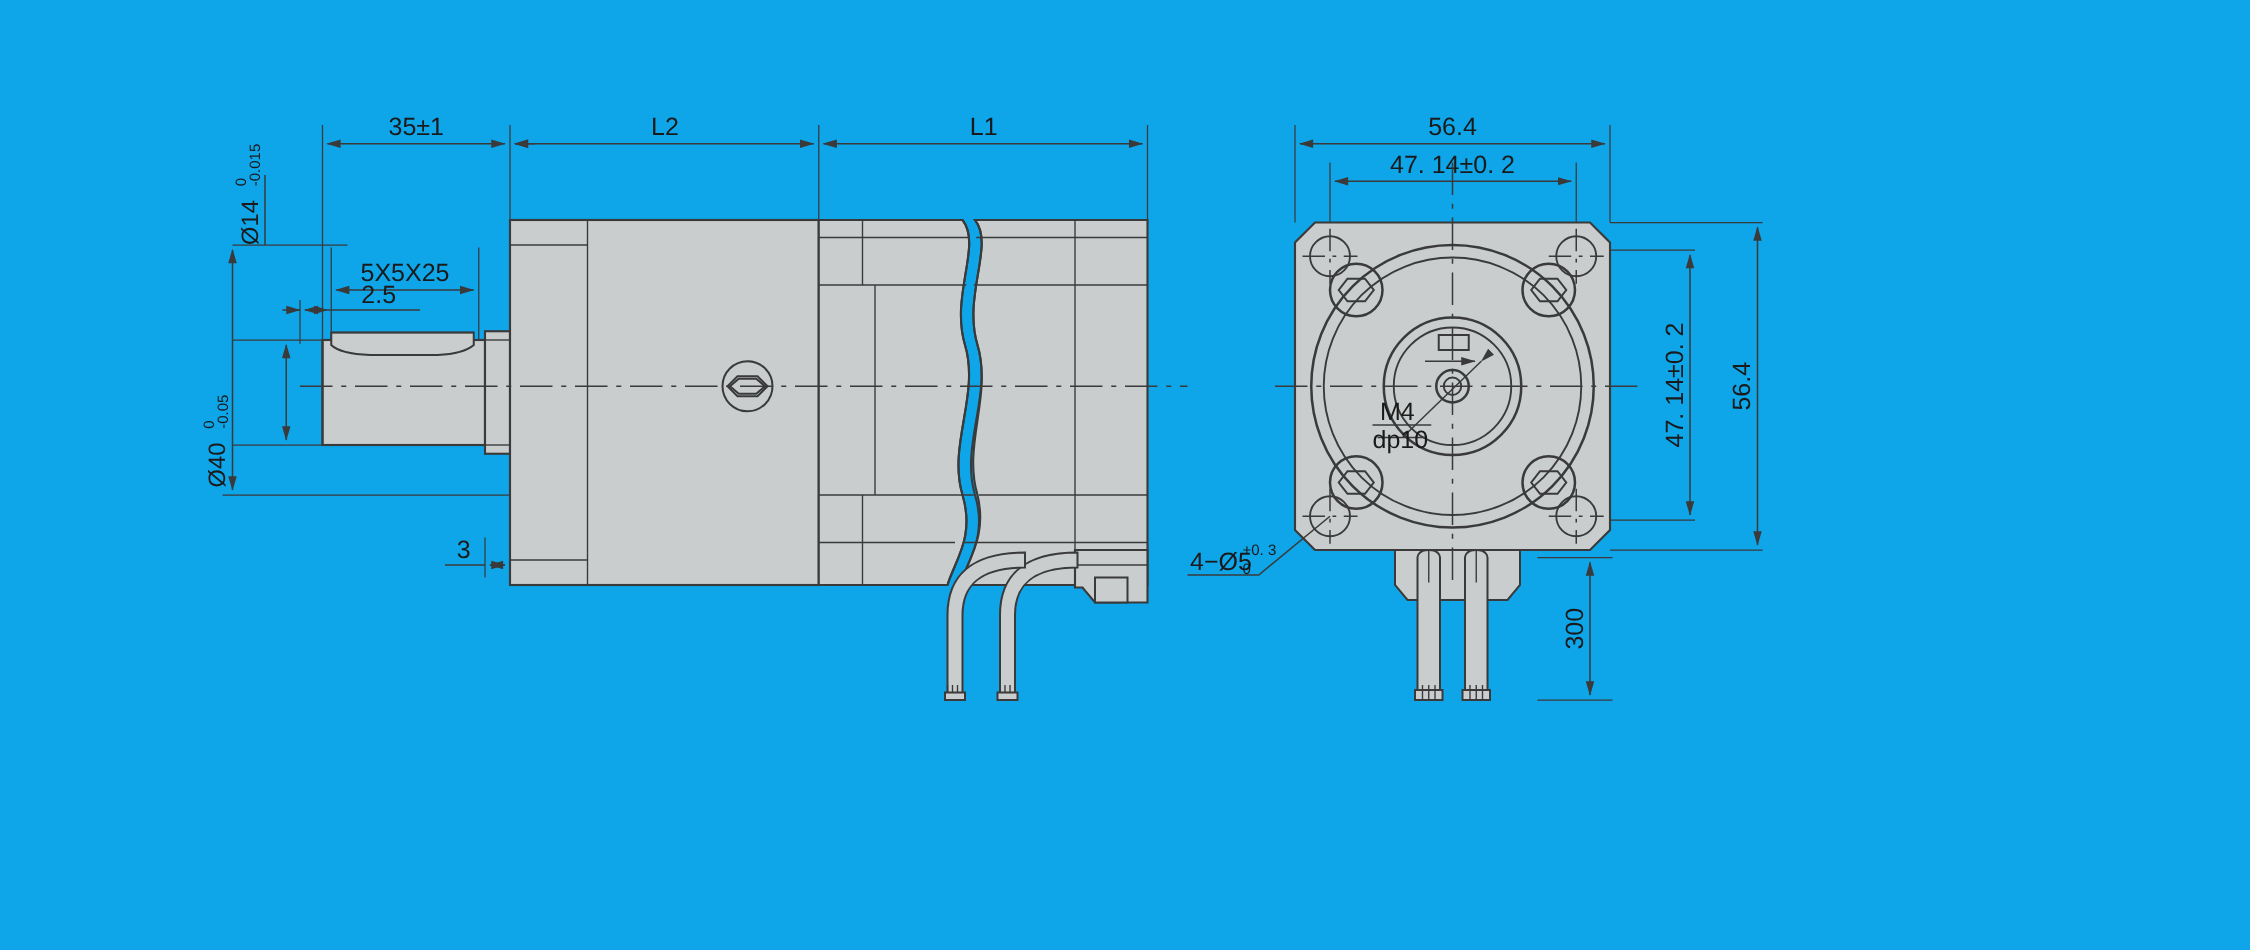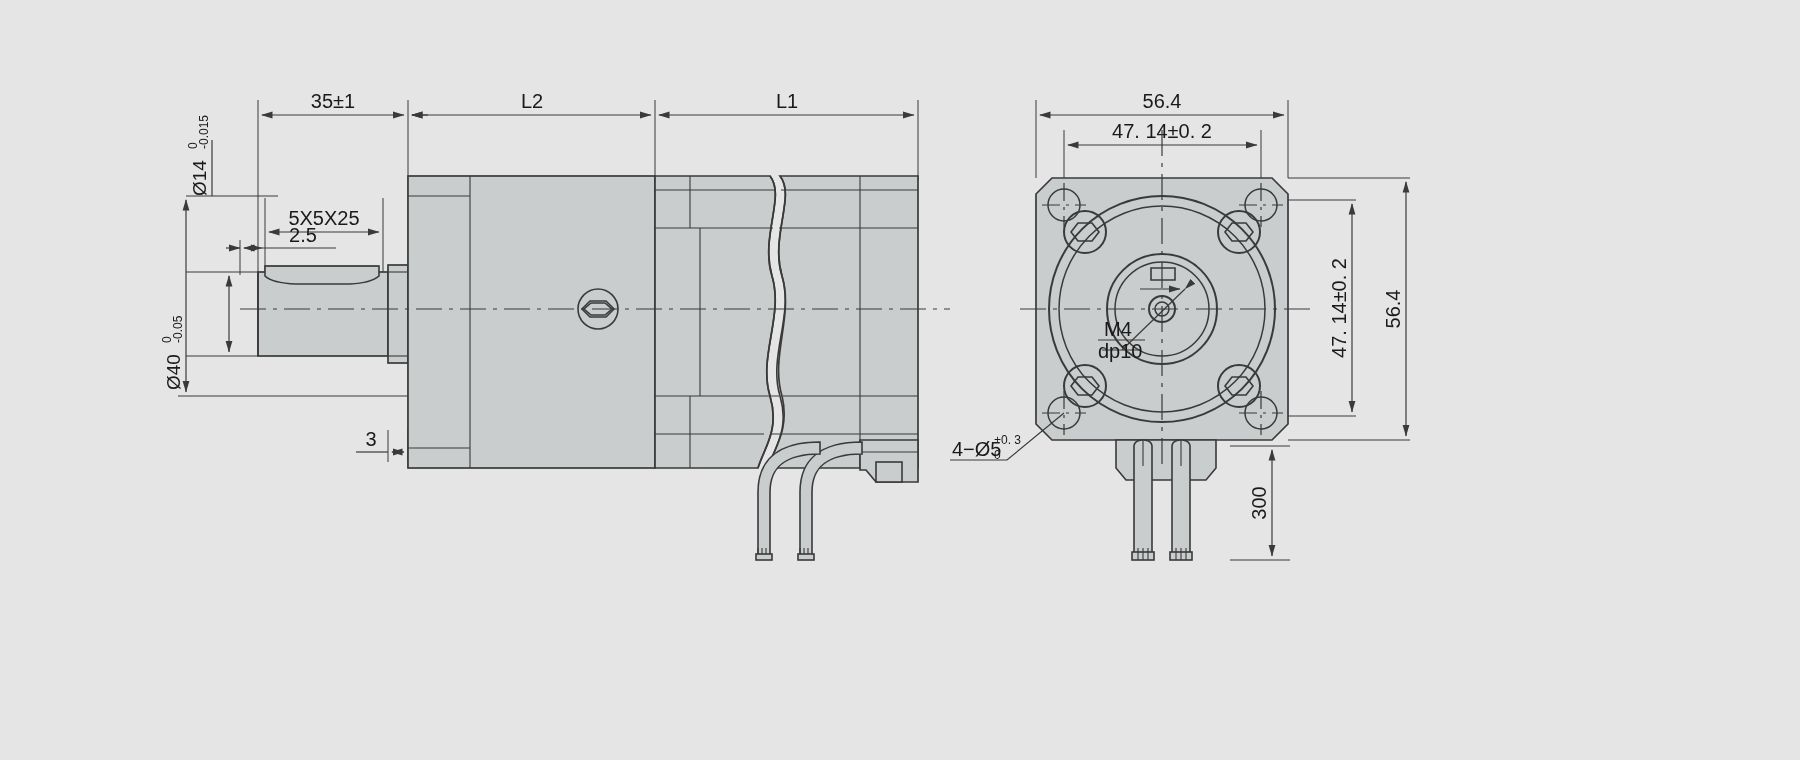--- a/index.html
+++ b/index.html
@@ -1,17 +1,17 @@
 <!DOCTYPE html>
 <html><head>
 <meta charset="utf-8">
 <style>
   html,body{margin:0;padding:0;background:#ffffff;}
   body{width:1800px;height:760px;overflow:hidden;font-family:"Liberation Sans",sans-serif;}
-  #stage{position:relative;width:1800px;height:760px;background:#e5e5e5;}
+  #stage{position:relative;width:1800px;height:760px;background:#0ea5e9;}
   svg{display:block;}
   .dimtxt{font-family:"Liberation Sans",sans-serif;font-size:19px;fill:#1a1a1a;}
   .dimtxt-sm{font-family:"Liberation Sans",sans-serif;font-size:12px;fill:#1a1a1a;}
   .dimtxt-lg{font-family:"Liberation Sans",sans-serif;font-size:20px;fill:#1a1a1a;}
 </style>
 </head>
 <body>
 
 <div id="stage">
 <svg width="1800" height="760" viewBox="0 0 1800 760" xmlns="http://www.w3.org/2000/svg">

